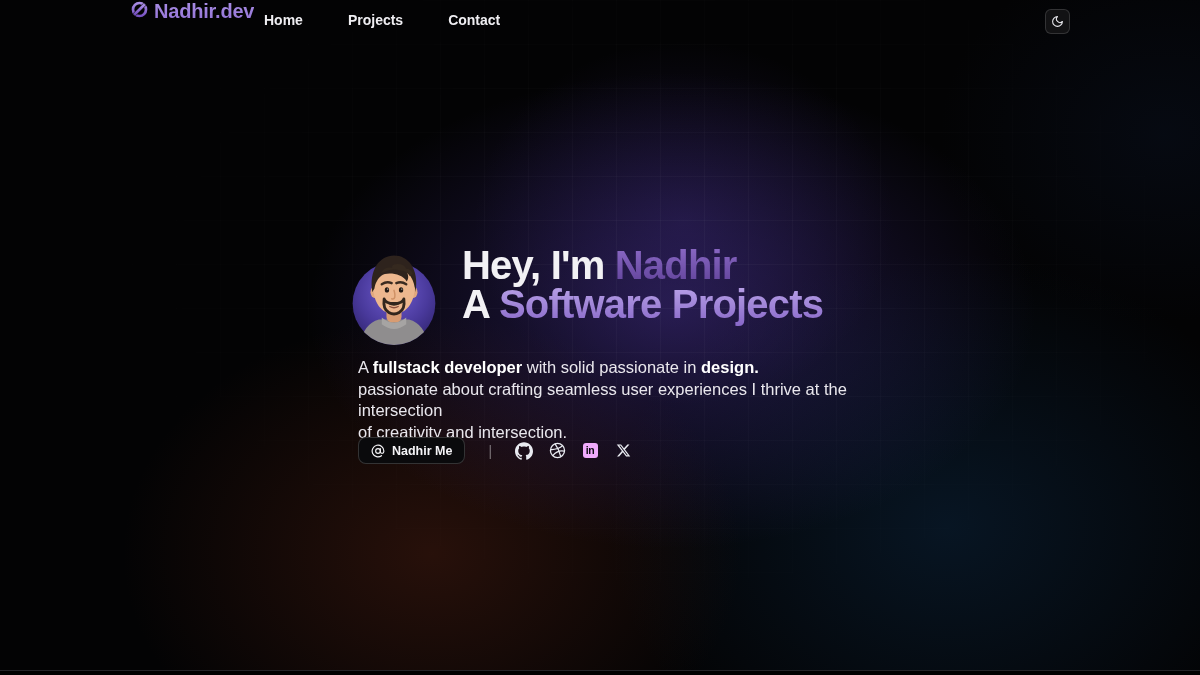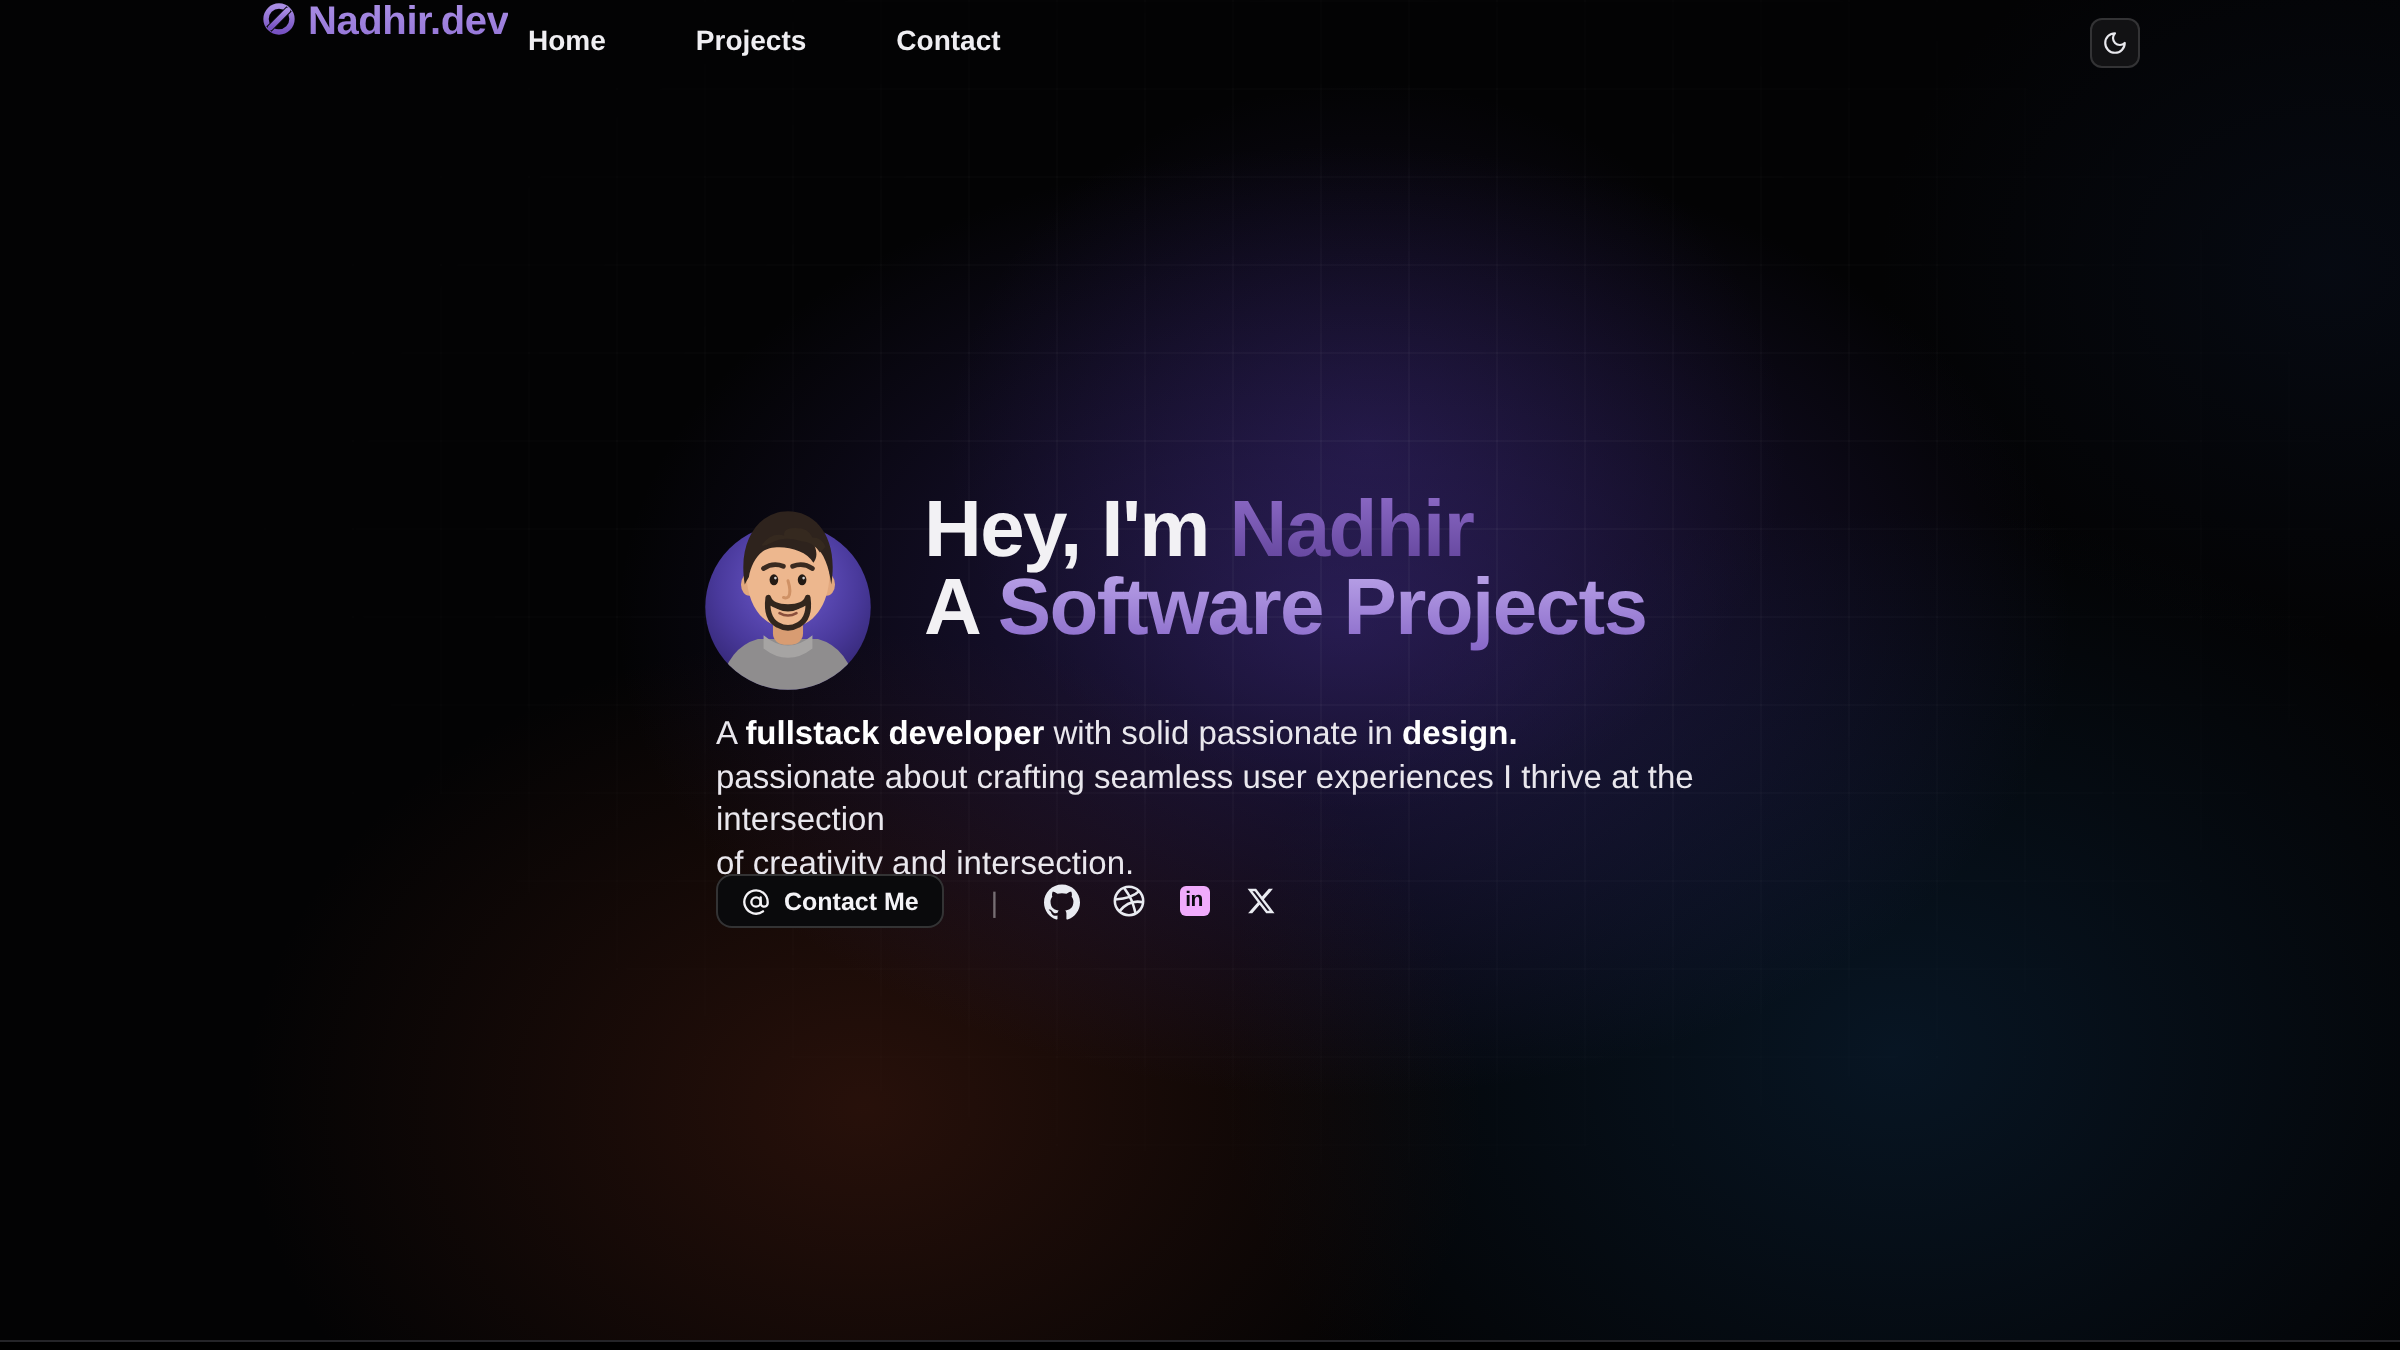--- a/index.html
+++ b/index.html
@@ -166,21 +166,21 @@
     <span>passionate about crafting seamless user experiences I thrive at the intersection</span><br>
     <span>of creativity and intersection.</span>
   </p>
 
   <div class="actions">
     <button class="btn">
       <svg width="14" height="14" viewBox="0 0 24 24" fill="none" stroke="currentColor" stroke-width="2" stroke-linecap="round" stroke-linejoin="round">
         <circle cx="12" cy="12" r="4"></circle>
           <path d="M16 8v5a3 3 0 0 0 6 0v-1a10 10 0 1 0-4 8"></path>
       </svg>
-      <span>Contact Me</span>
+      <span>Nadhir Me</span>
     </button>
     <span class="sep">|</span>
     <div class="socials">
       <span class="social-link">
         <svg width="18" height="18" viewBox="0 0 24 24" fill="currentColor">
           <path d="M12 .297c-6.63 0-12 5.373-12 12 0 5.303 3.438 9.8 8.205 11.385.6.113.82-.258.82-.577 0-.285-.01-1.04-.015-2.04-3.338.724-4.042-1.61-4.042-1.61C4.422 18.07 3.633 17.7 3.633 17.7c-1.087-.744.084-.729.084-.729 1.205.084 1.838 1.236 1.838 1.236 1.07 1.835 2.809 1.305 3.495.998.108-.776.417-1.305.76-1.605-2.665-.3-5.466-1.332-5.466-5.93 0-1.31.465-2.38 1.235-3.22-.135-.303-.54-1.523.105-3.176 0 0 1.005-.322 3.3 1.23.96-.267 1.98-.399 3-.405 1.02.006 2.04.138 3 .405 2.28-1.552 3.285-1.23 3.285-1.23.645 1.653.24 2.873.12 3.176.765.84 1.23 1.91 1.23 3.22 0 4.61-2.805 5.625-5.475 5.92.42.36.81 1.096.81 2.22 0 1.606-.015 2.896-.015 3.286 0 .315.21.69.825.57C20.565 22.092 24 17.592 24 12.297c0-6.627-5.373-12-12-12"></path>
         </svg>
       </span>
       <span class="social-link">
         <svg width="17" height="17" viewBox="0 0 24 24" fill="none" stroke="currentColor" stroke-width="1.8">

